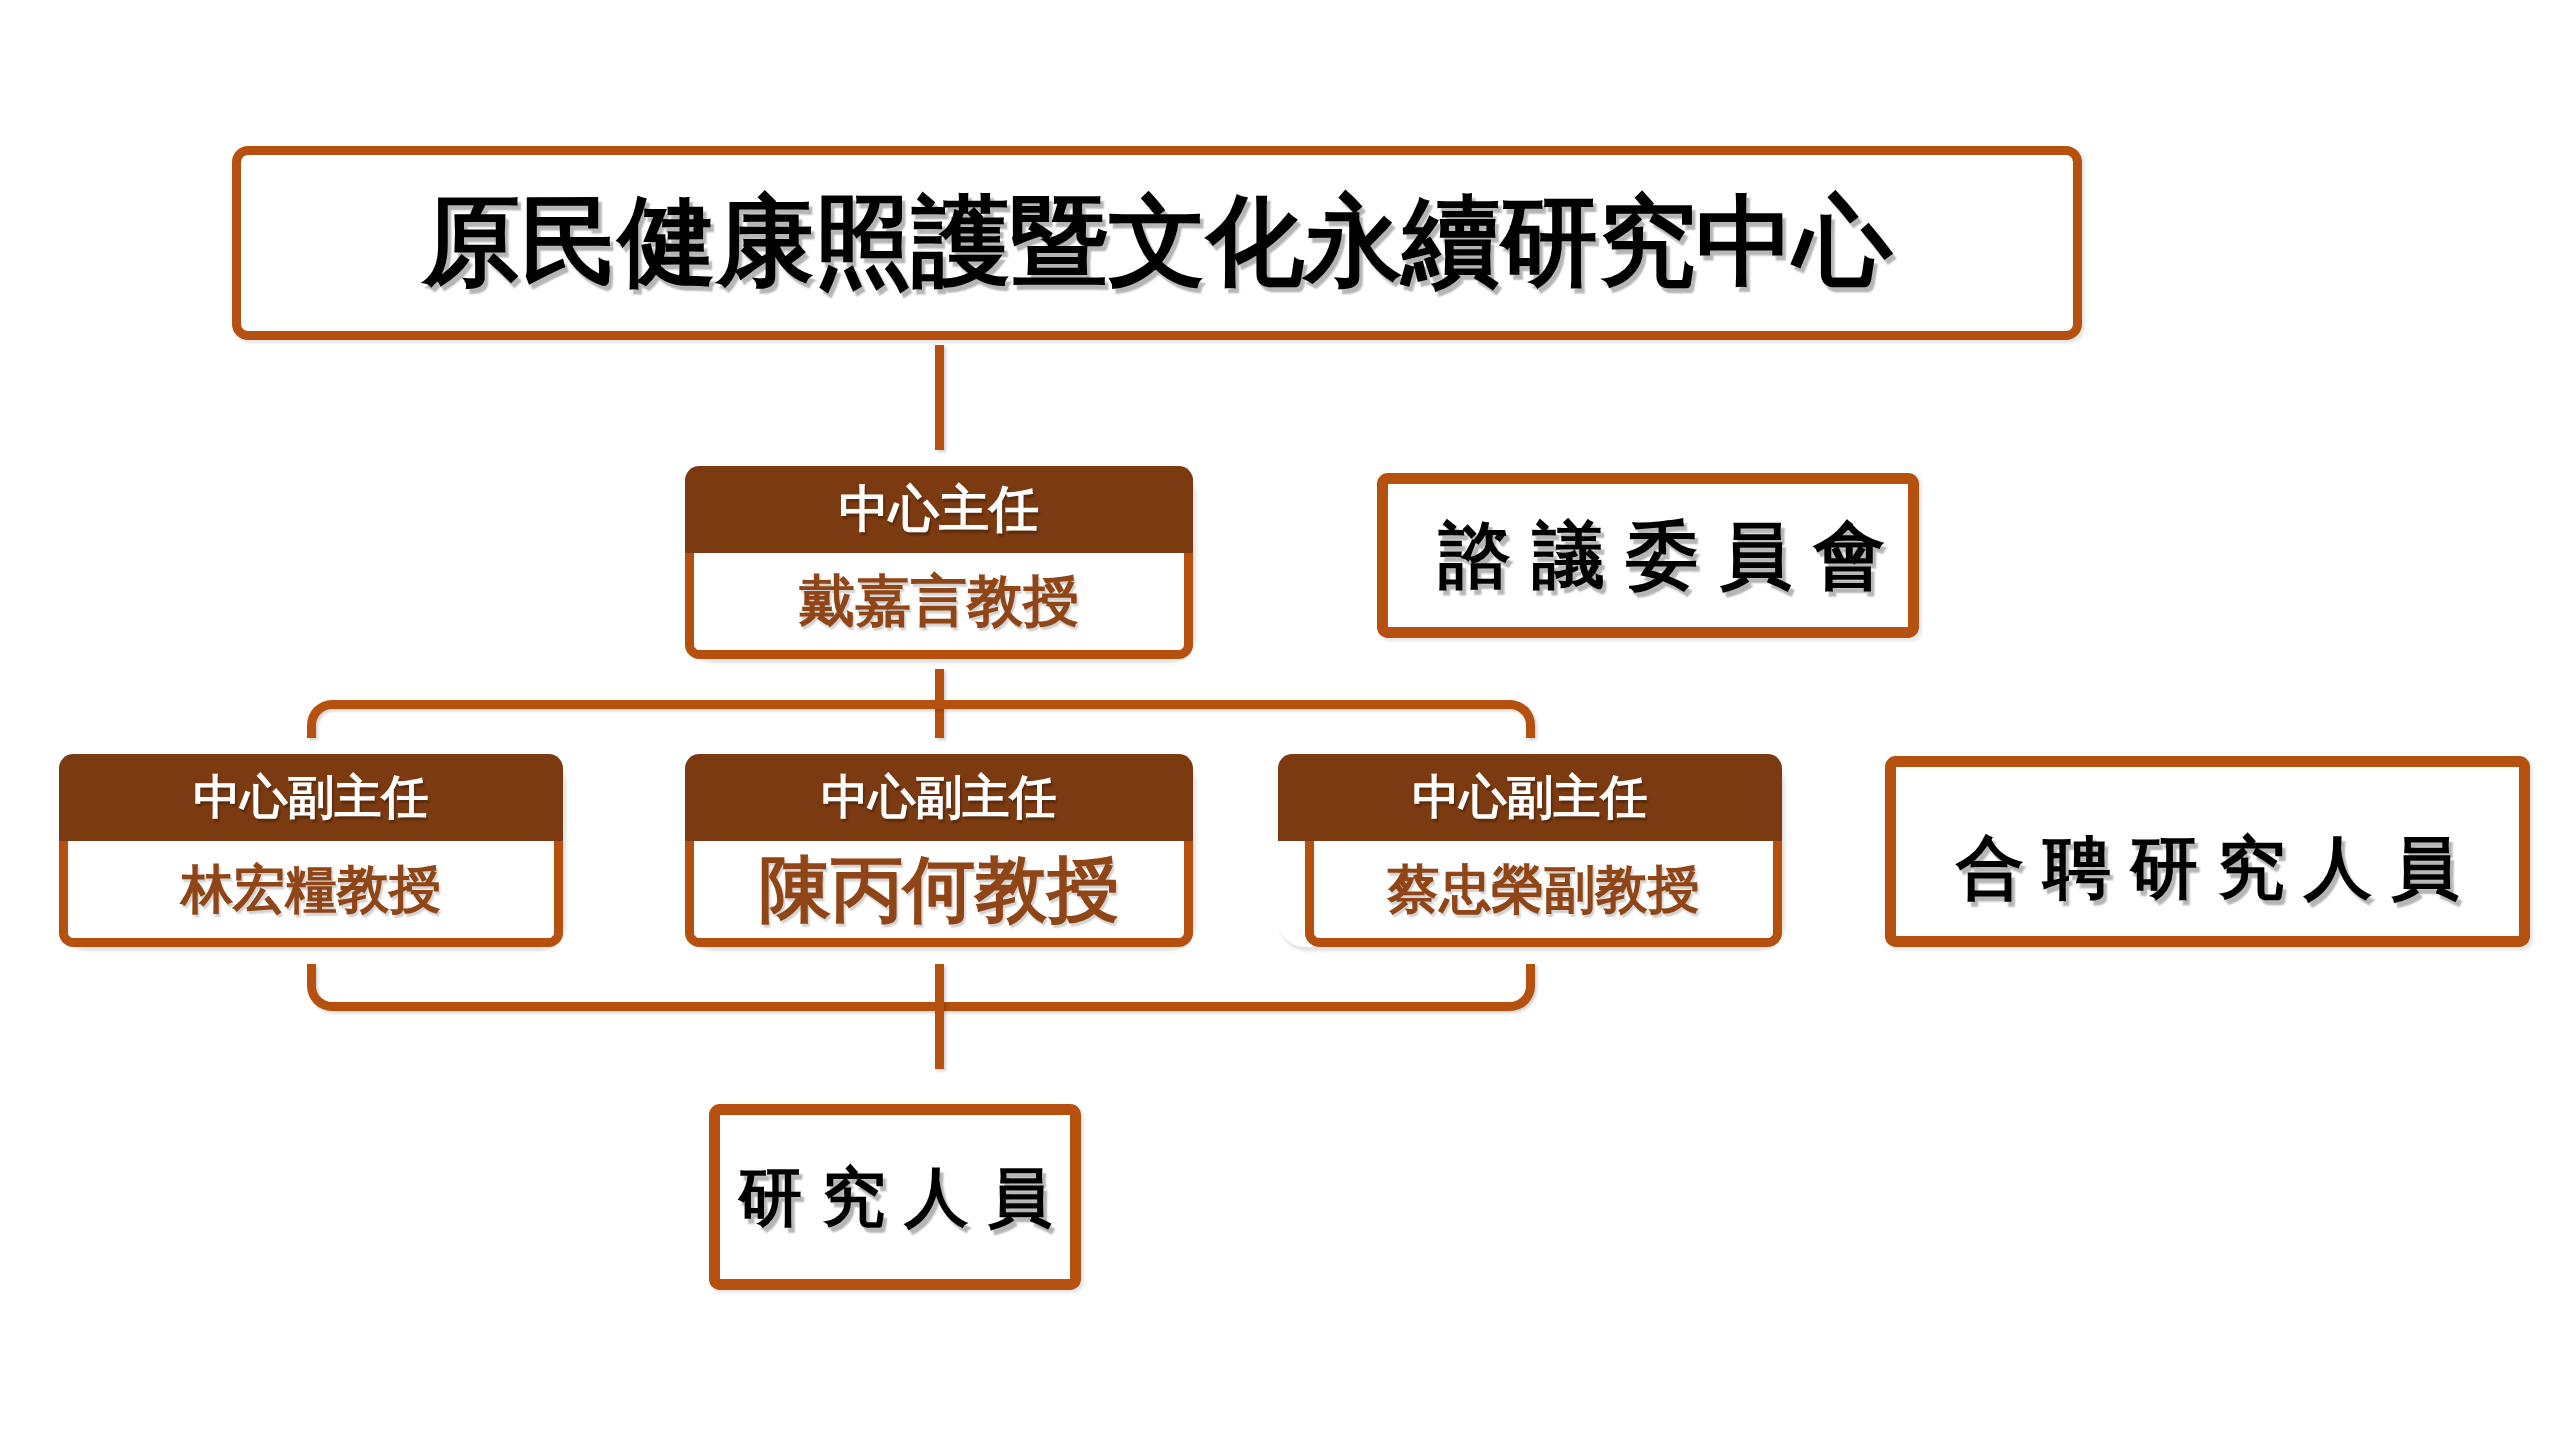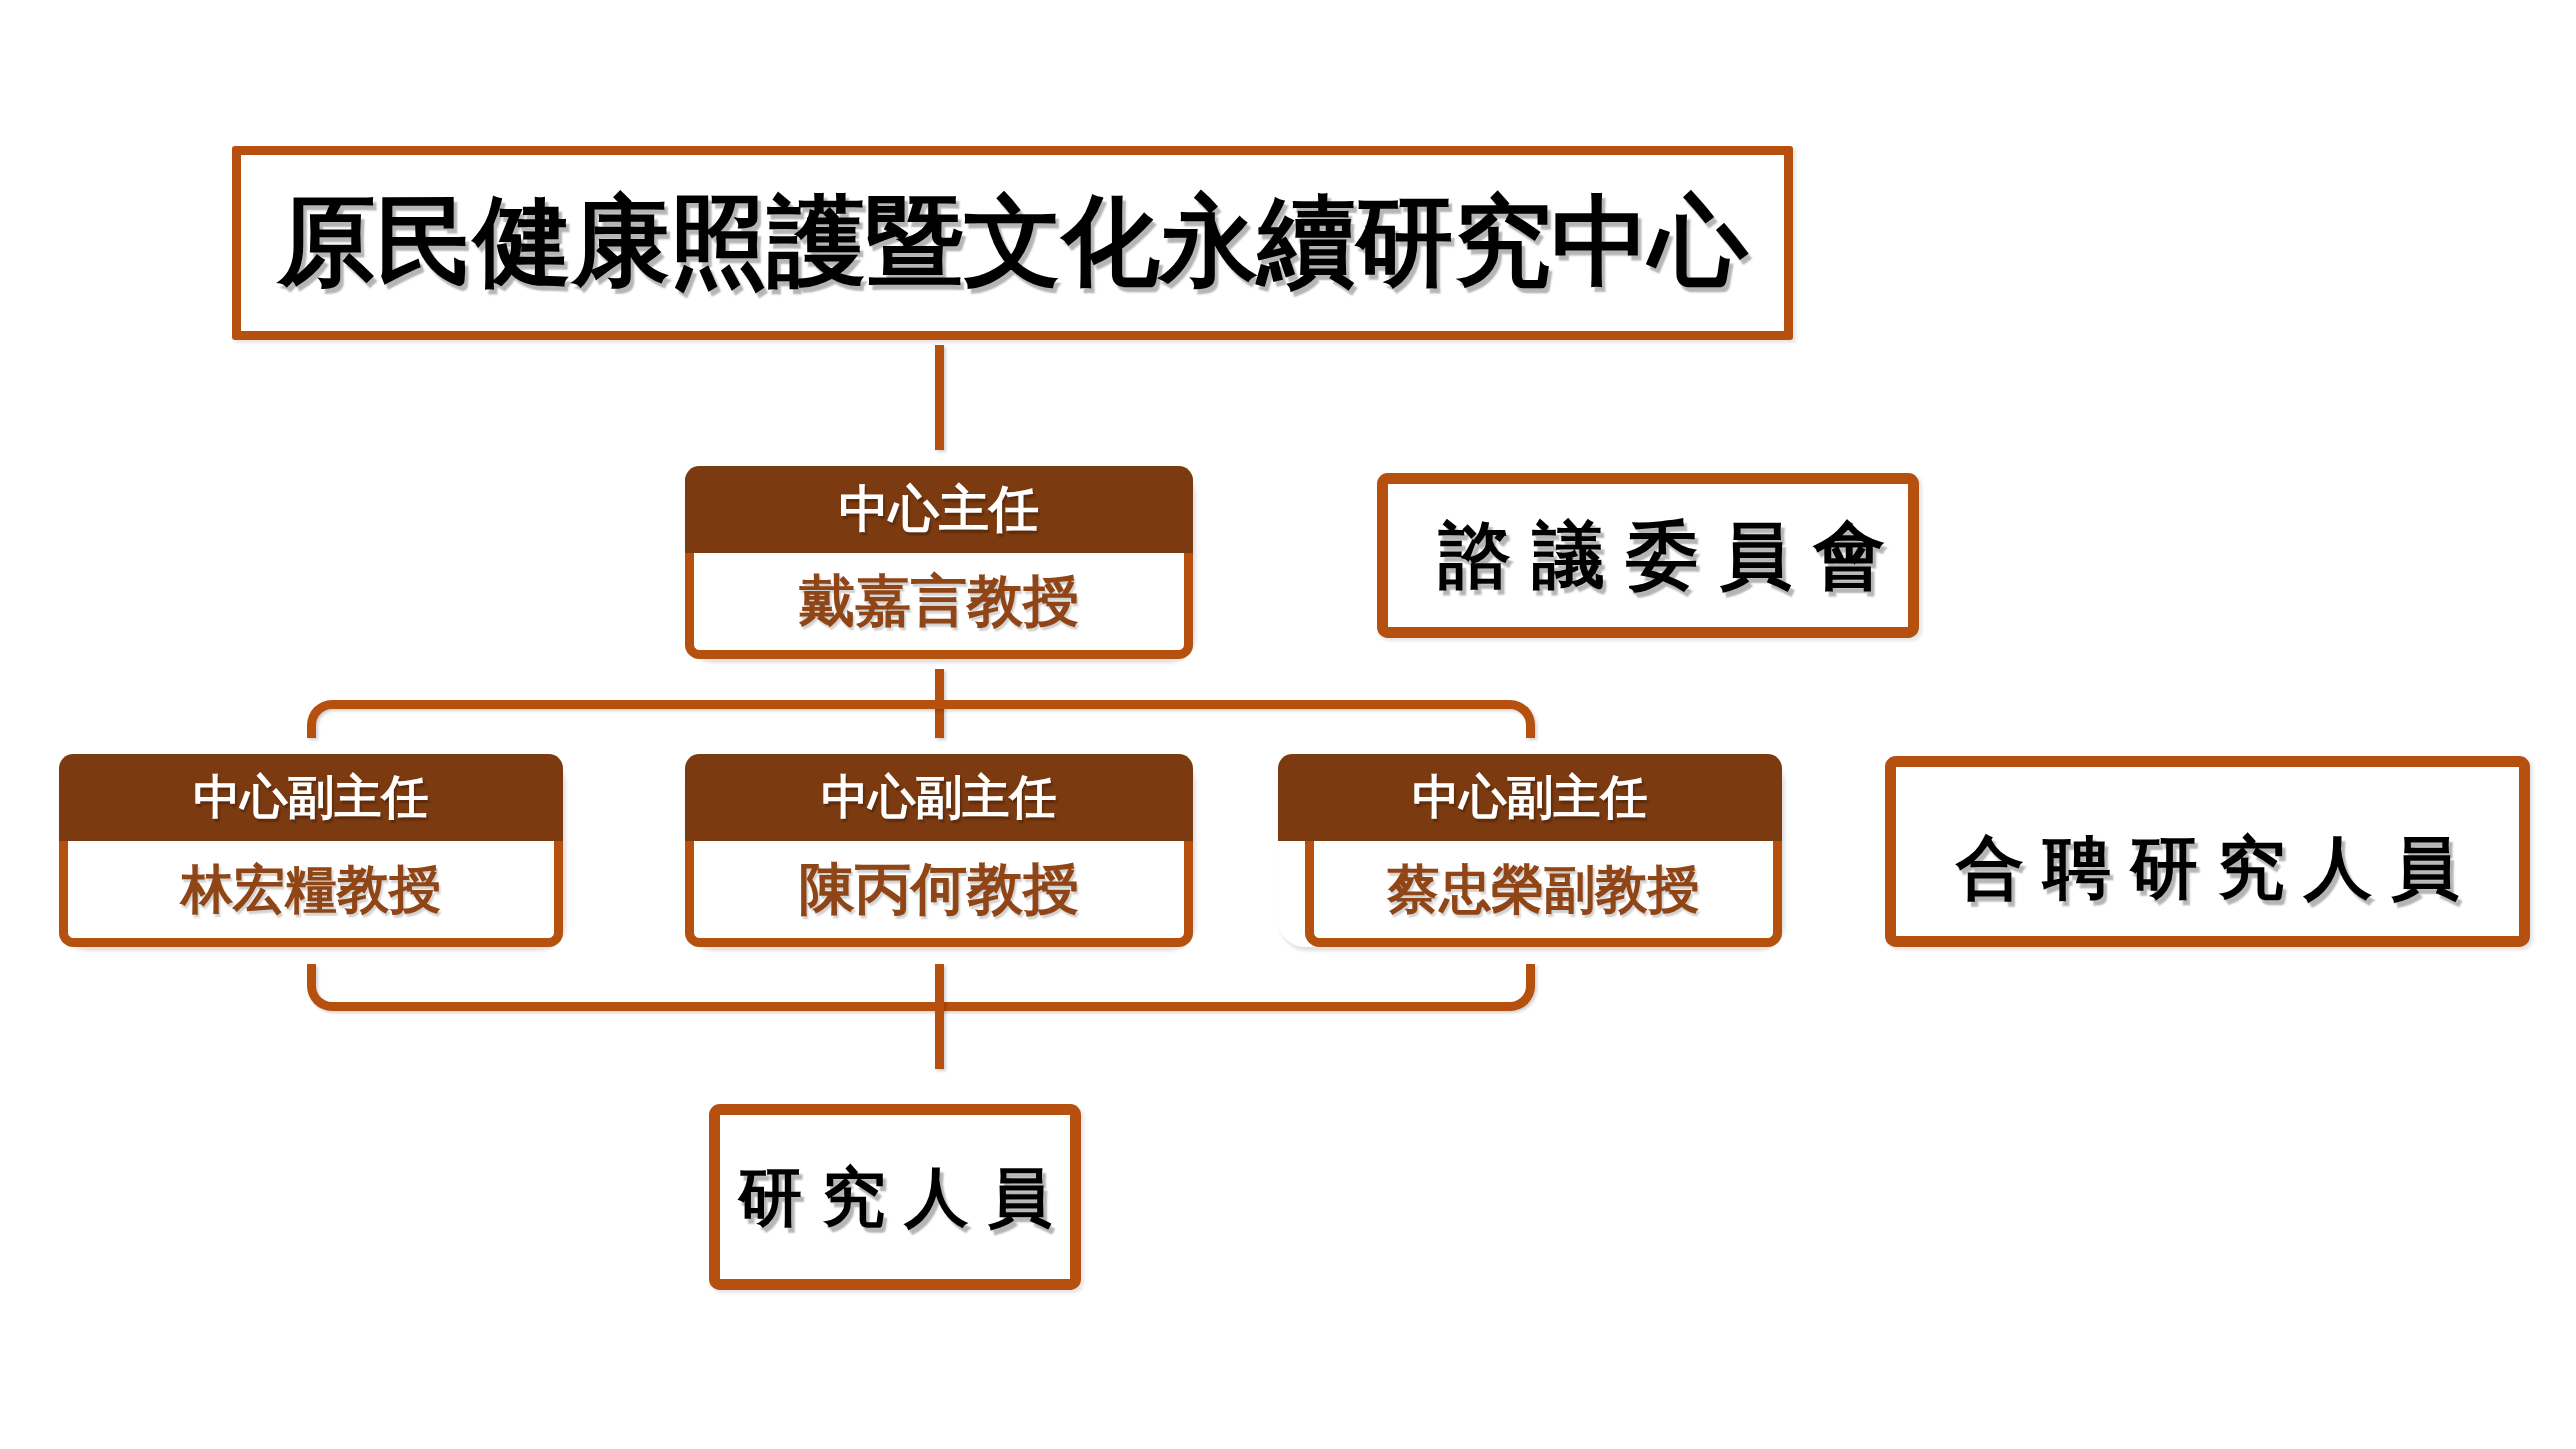--- a/index.html
+++ b/index.html
@@ -68,21 +68,21 @@
     border-right:9px solid #B5500F;
     border-radius:0 0 25px 25px;
     filter:drop-shadow(2.7px 2.7px 1.8px rgba(0,0,0,0.18));
   }
 </style>
 </head>
 <body>
 
 <div id="canvas">
 
-  <div class="abs lbox" style="left:232px;top:146px;width:1561px;height:194px;border-width:9px;border-radius:3px;font-size:98px;">
+  <div class="abs lbox" style="left:232px;top:146px;width:1850px;height:194px;border-width:9px;border-radius:16px;font-size:98px;">
     <span class="txt">原民健康照護暨文化永續研究中心</span>
   </div>
 
   <div class="abs vline" style="left:935px;top:345px;height:105px;"></div>
 
   <div class="abs pbox" style="left:685px;top:466px;width:508px;height:193px;">
     <div class="hd" style="font-size:50px;">
       <span>中心主任</span>
     </div>
     <div class="bd" style="font-size:56px;">
@@ -103,21 +103,21 @@
     </div>
     <div class="bd" style="font-size:52px;">
       <span>林宏糧教授</span>
     </div>
   </div>
 
   <div class="abs pbox" style="left:685px;top:754px;width:508px;height:193px;">
     <div class="hd" style="font-size:47px;">
       <span>中心副主任</span>
     </div>
-    <div class="bd" style="font-size:56px;">
+    <div class="bd" style="font-size:72px;">
       <span>陳丙何教授</span>
     </div>
   </div>
 
   <div class="abs pbox" style="left:1278px;top:754px;width:504px;height:193px;">
     <div class="hd" style="font-size:47px;">
       <span>中心副主任</span>
     </div>
     <div class="bd" style="font-size:52px;margin-left:27px;">
       <span>蔡忠榮副教授</span>

